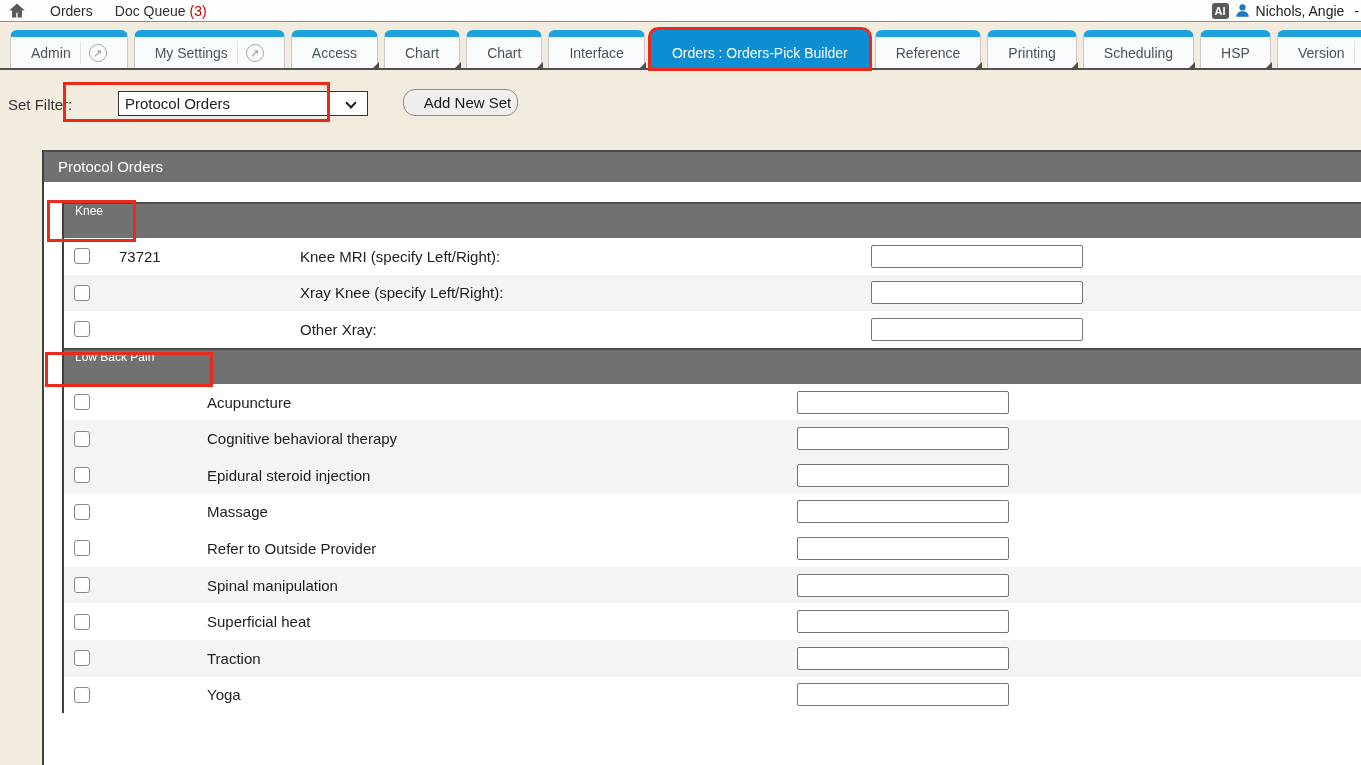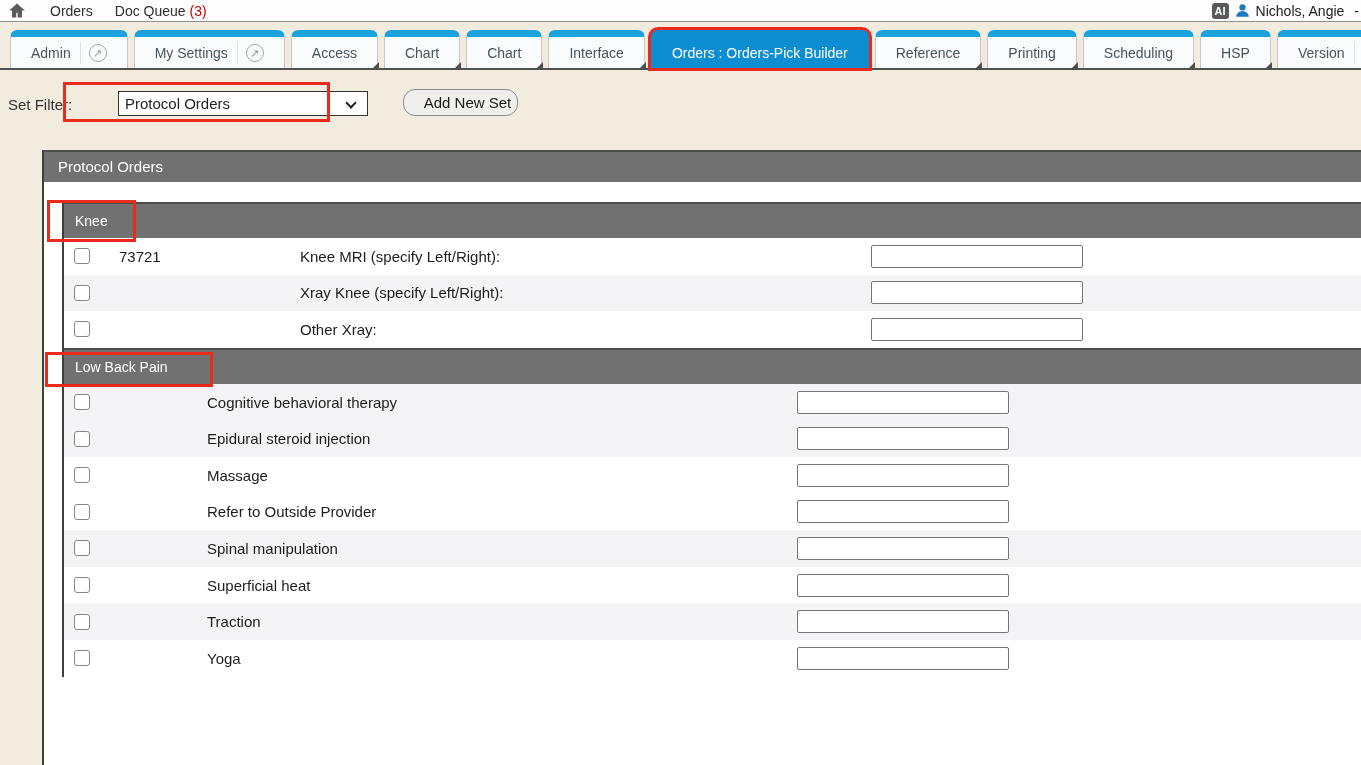--- a/index.html
+++ b/index.html
@@ -50,21 +50,21 @@
 
   
   .panel { position:absolute; left:42px; top:150px; width:1319px; height:615px;
            background:#fff; border-left:2px solid #404040; border-top:2px solid #4c4c4c;
            overflow:hidden; }
   .panel-title { height:30px; background:#717171; color:#fff; font-size:15px;
                  line-height:30px; padding-left:14px; }
   .panel-gap { height:20px; background:#fff; }
   .inner { margin-left:18px; border-left:2px solid #404040; }
   .section-bar { height:36px; background:#717171; border-top:2px solid #4c4c4c;
-                 color:#fff; font-size:14px; display:flex; align-items:center;
+                 color:#fff; font-size:12px; display:flex; align-items:flex-start;
                  padding-left:11px; }
   .row { position:relative; height:36.6px; display:flex; align-items:center; background:#fff; }
   .row.alt { background:#f4f4f6; }
   .row .cb { width:16px; height:16px; border:1px solid #878787; border-radius:3px;
              background:#fff; margin-left:10px; flex:none; cursor:pointer; }
   .row .code { position:absolute; left:55px; width:120px; text-align:left;
                font-size:15px; color:#1d1d1d; }
   .row .lbl { position:absolute; left:143px; font-size:15px; color:#1d1d1d; }
   .section.with-code .row .lbl { left:236px; }
   .row .inp { position:absolute; left:733px; width:212px; height:23px; background:#fff;
@@ -196,20 +196,25 @@
         <div class="row">
           <span class="cb"></span>
           <span class="lbl">Other Xray:</span>
           <input class="inp" type="text" style="">
         </div>
       </div>
       <div class="section">
         <div class="section-bar">
           <span>Low Back Pain</span>
         </div>
+        <div class="row">
+          <span class="cb"></span>
+          <span class="lbl">Acupuncture</span>
+          <input class="inp" type="text" style="">
+        </div>
         <div class="row alt">
           <span class="cb"></span>
           <span class="lbl">Cognitive behavioral therapy</span>
           <input class="inp" type="text" style="">
         </div>
         <div class="row alt">
           <span class="cb"></span>
           <span class="lbl">Epidural steroid injection</span>
           <input class="inp" type="text" style="">
         </div>

